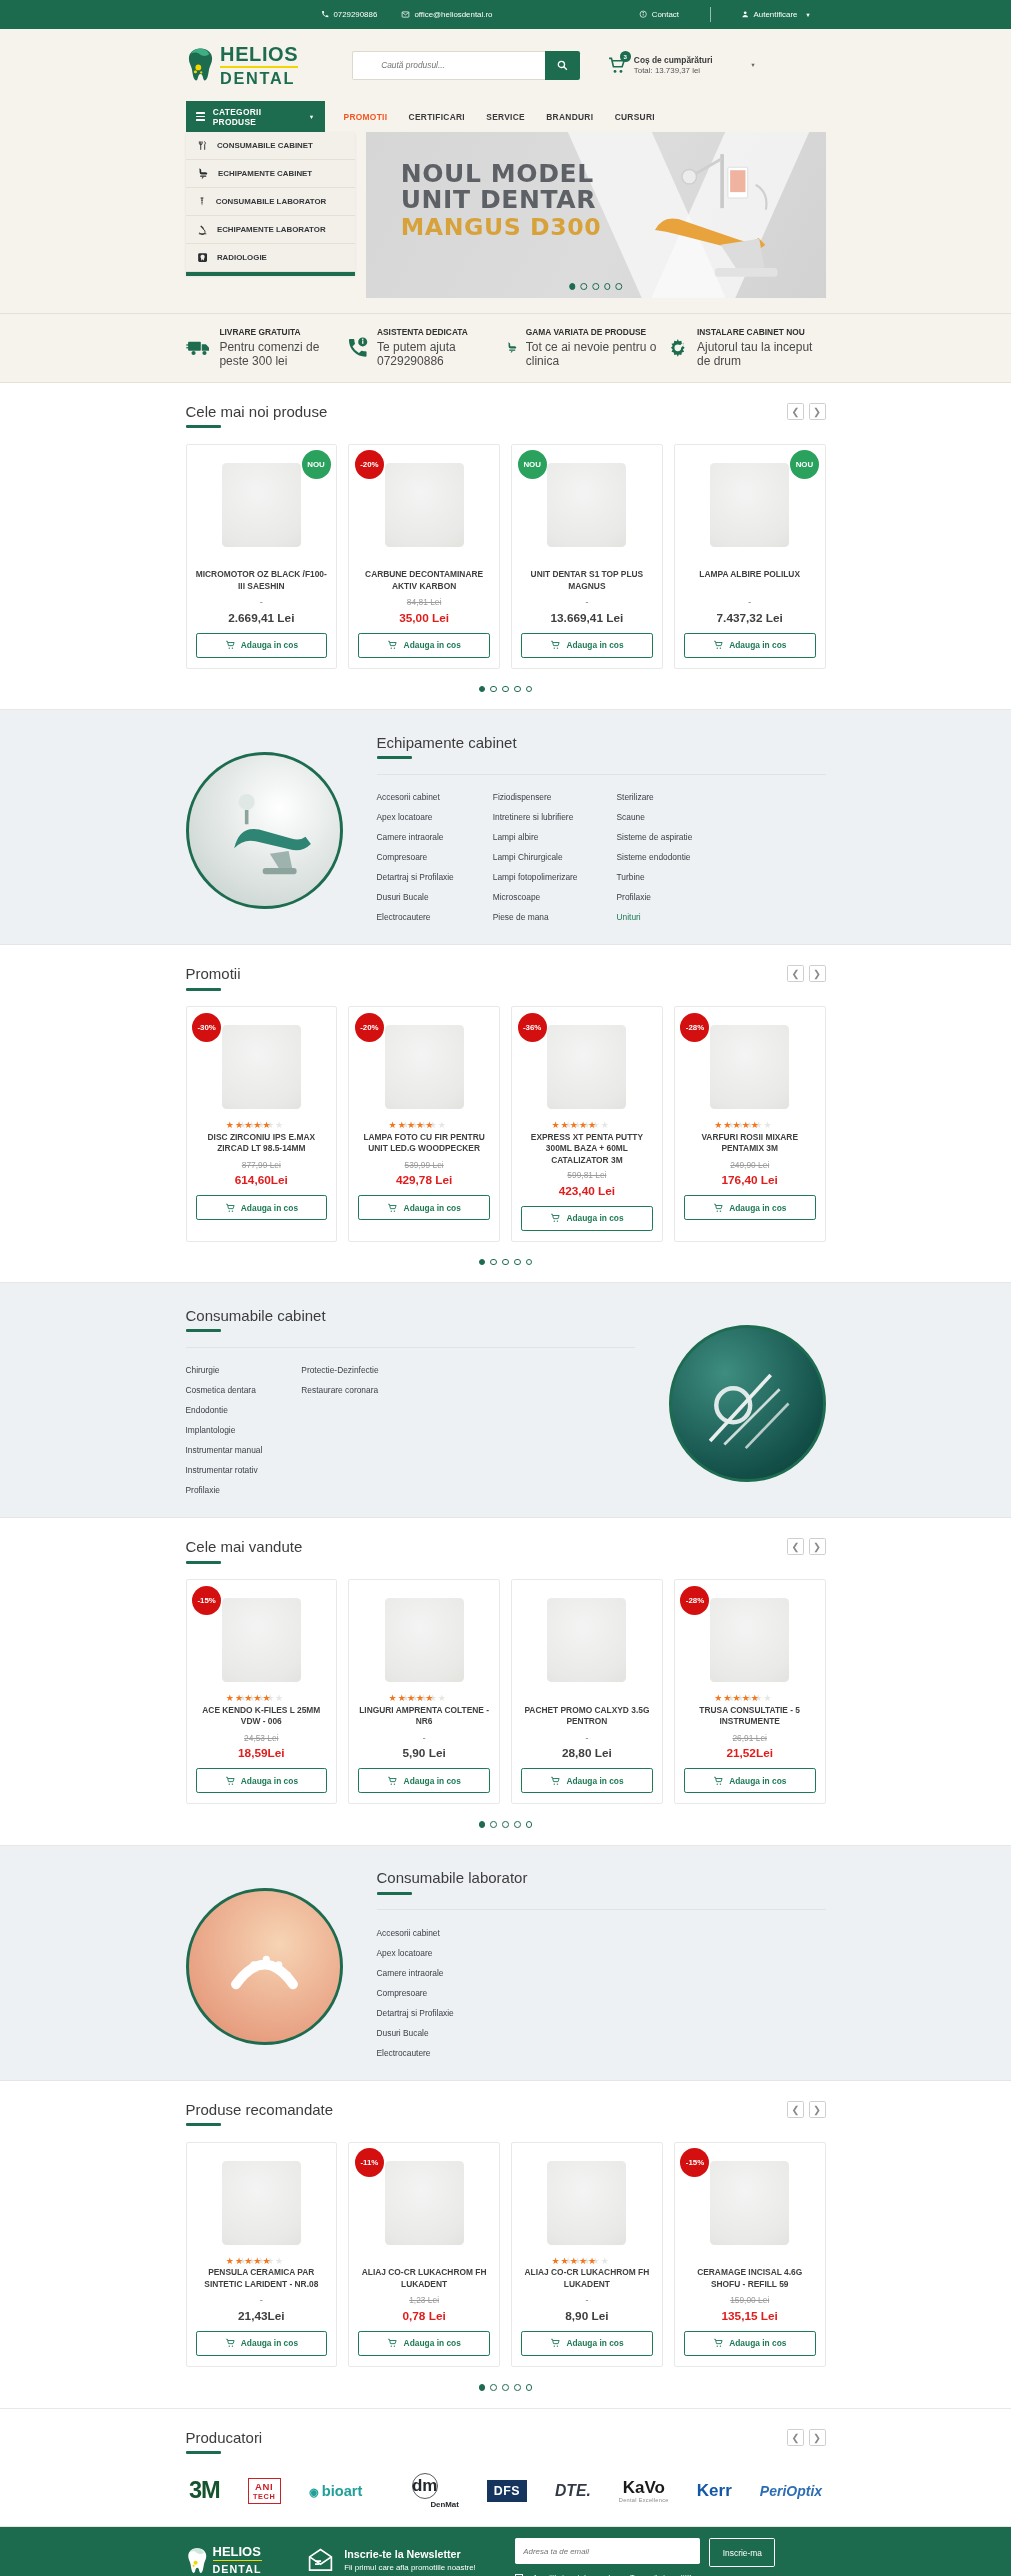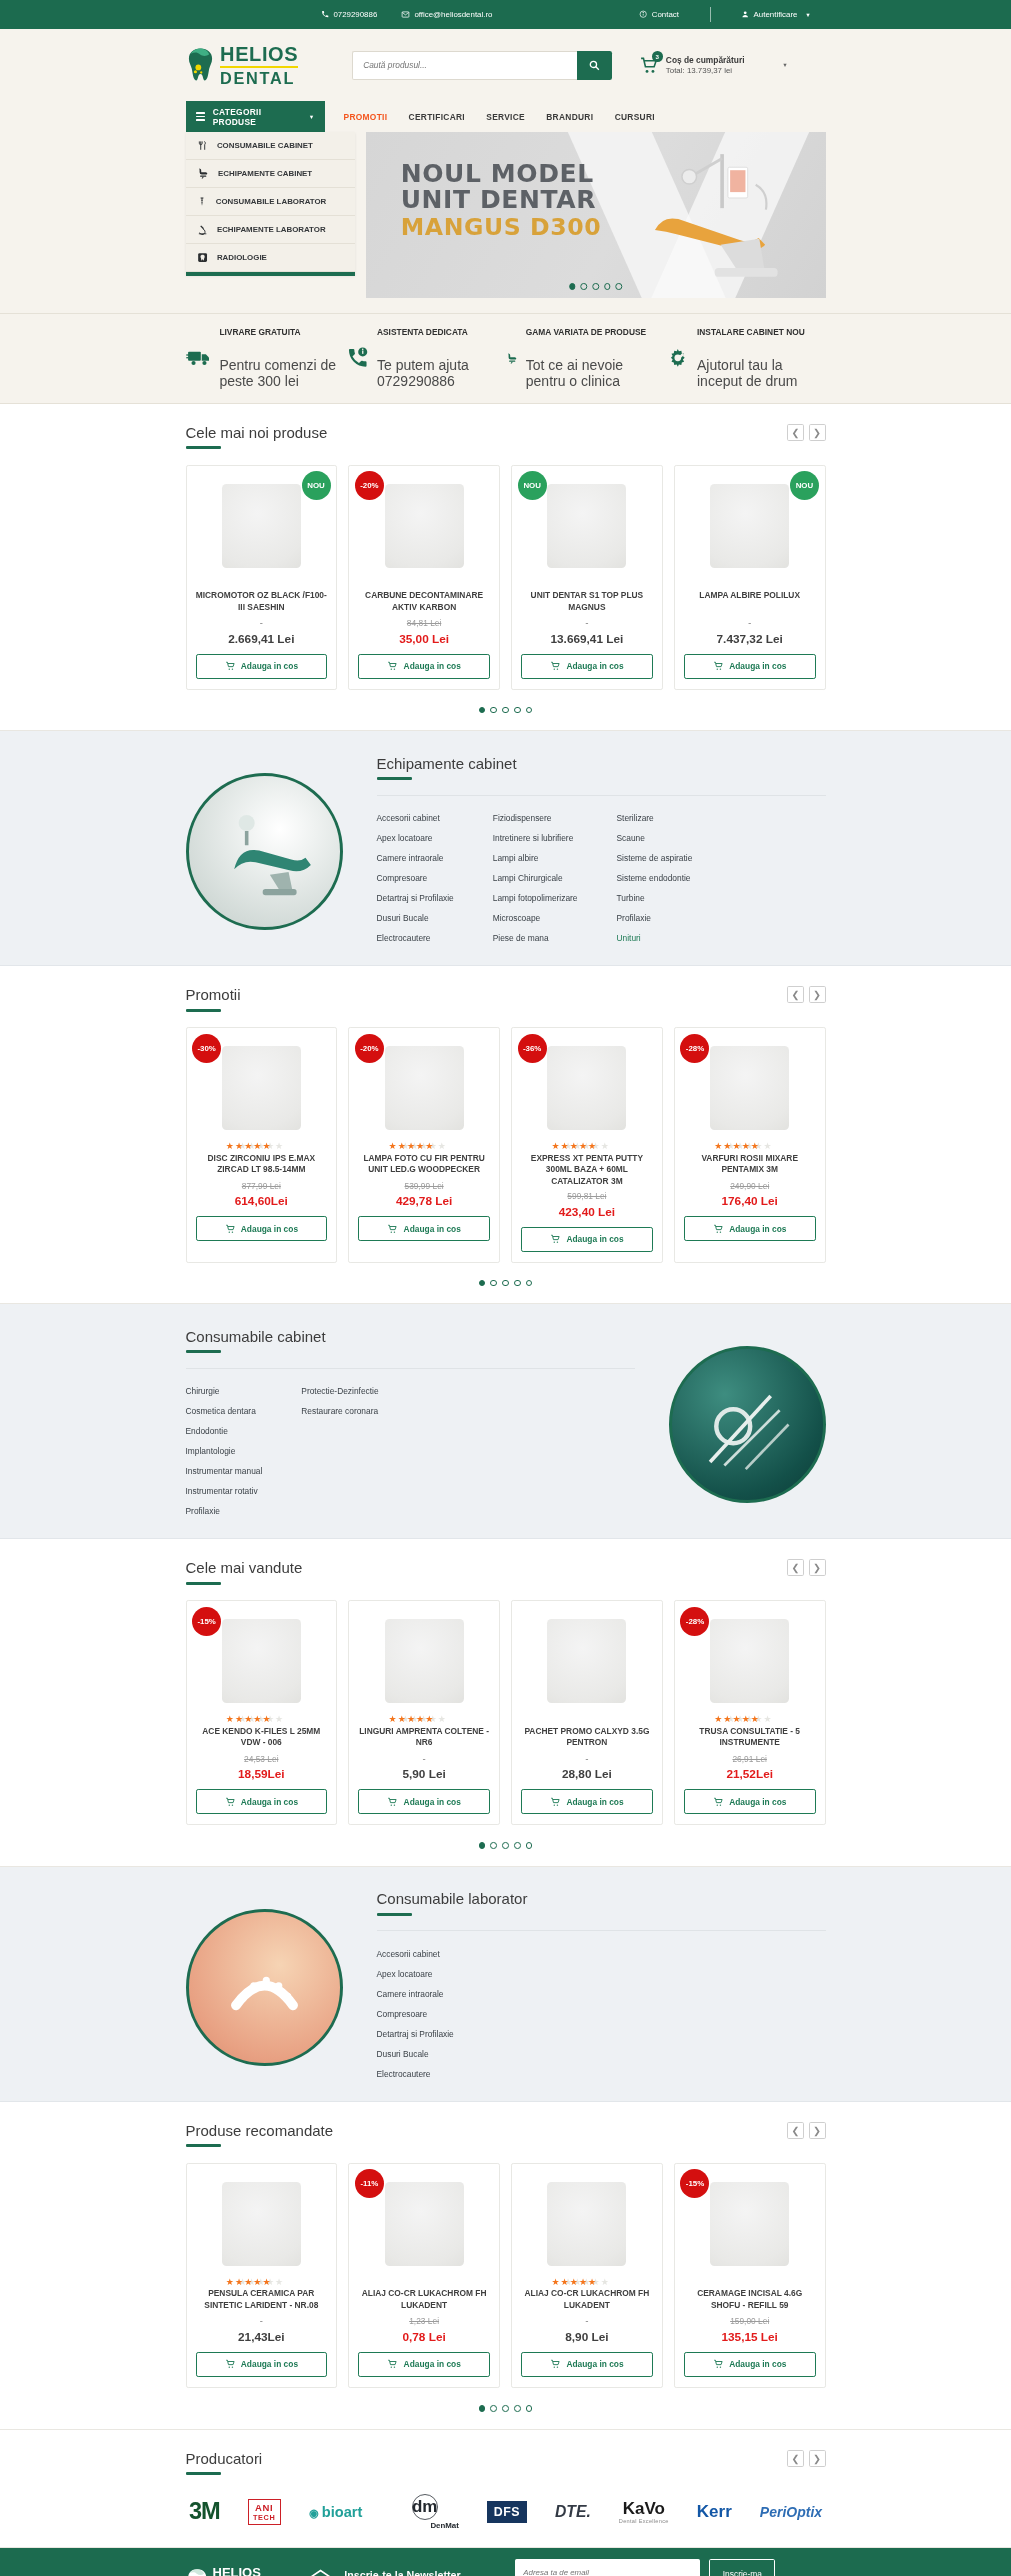--- a/index.html
+++ b/index.html
@@ -19,21 +19,21 @@
   .caret { font-size:5.6px; margin-left:3.4px; }
 
   
   .top-area { background:#f6f3ed; }
   .header .wrap { height:72px; display:flex; align-items:center; }
   .logo { display:flex; align-items:center; gap:5.6px; }
   .logo-text { line-height:1; }
   .logo-top { font-size:20px; font-weight:bold; color:#1d6c50; letter-spacing:0.6px; border-bottom:2.8px solid #f2d600; padding-bottom:1.7px; }
   .logo-bottom { font-size:16.3px; font-weight:bold; color:#1d6c50; letter-spacing:1.7px; margin-top:1.7px; }
   .search { display:flex; margin-left:54px; }
-  .search input { width:225px; height:29px; border:0.6px solid #ddd9cf; border-right:none; border-radius:2.2px 0 0 2.2px; padding:0 10px; font-size:8.4px; font-style:italic; color:#555; background:#fff; outline:none; }
+  .search input { width:193px; height:29px; border:0.6px solid #ddd9cf; border-right:none; border-radius:2.2px 0 0 2.2px; padding:0 28px; font-size:8.4px; font-style:italic; color:#555; background:#fff; outline:none; }
   .search button { width:35px; height:29px; background:#1d6c50; color:#fff; border:none; border-radius:0 2.2px 2.2px 0; cursor:pointer; display:flex; align-items:center; justify-content:center; }
   .cart { display:flex; align-items:center; margin-left:27px; gap:6.7px; }
   .cart-ic { position:relative; color:#1d6c50; }
   .cart-badge { position:absolute; top:-4.5px; right:-3.4px; width:10.7px; height:10.7px; background:#1d6c50; border-radius:50%; color:#fff; font-size:6.2px; font-weight:bold; display:flex; align-items:center; justify-content:center; }
   .cart-label { font-size:8.4px; font-weight:bold; color:#3a3a3a; }
   .cart-total { font-size:7.9px; color:#555; margin-top:1.7px; }
   .cart .caret { color:#666; margin-left:31px; }
 
   
   .navrow .wrap { height:31px; display:flex; align-items:stretch; }
@@ -63,21 +63,21 @@
   .hero-dots { position:absolute; left:50%; transform:translateX(-50%); bottom:7.9px; z-index:3; }
   .dot { width:6.7px; height:6.7px; border-radius:50%; border:1.1px solid #1d6c50; background:transparent; cursor:pointer; }
   .dot.on { background:#1d6c50; }
 
   
   .features { border-top:0.6px solid #e5e1d7; border-bottom:0.6px solid #e5e1d7; background:#f6f3ed; }
   .features .wrap { display:flex; padding:13.5px 0; }
   .feat { flex:1; display:flex; align-items:center; gap:7.9px; }
   .feat .ic { color:#1d6c50; flex:none; }
   .feat-title { font-size:8.4px; font-weight:bold; color:#303030; }
-  .feat-sub { font-size:14px; color:#4a4a4a; margin-top:20px; }
+  .feat-sub { font-size:12px; color:#4a4a4a; margin-top:3px; }
 
   
   .sec { background:#fff; border-bottom:0.6px solid #e9e7e1; }
   .sec-alt { background:#eef1f4; border-bottom:0.6px solid #e2e6ea; }
   .sec .wrap, .sec-alt .wrap { padding:20px 0 17px; }
   .sec-head { display:flex; align-items:flex-start; }
   .sec-title { font-size:15px; color:#3c3c3c; }
   .sec-title:after { content:""; display:block; width:35px; height:2.8px; background:#1d6c50; margin-top:5.6px; border-radius:1.1px; }
   .arrows { margin-left:auto; display:flex; gap:4.5px; }
   .arrow { width:17px; height:17px; border:0.6px solid #cfcfcf; background:#fff; border-radius:1.7px; color:#8a8a8a; font-size:9.5px; display:flex; align-items:center; justify-content:center; cursor:pointer; }

